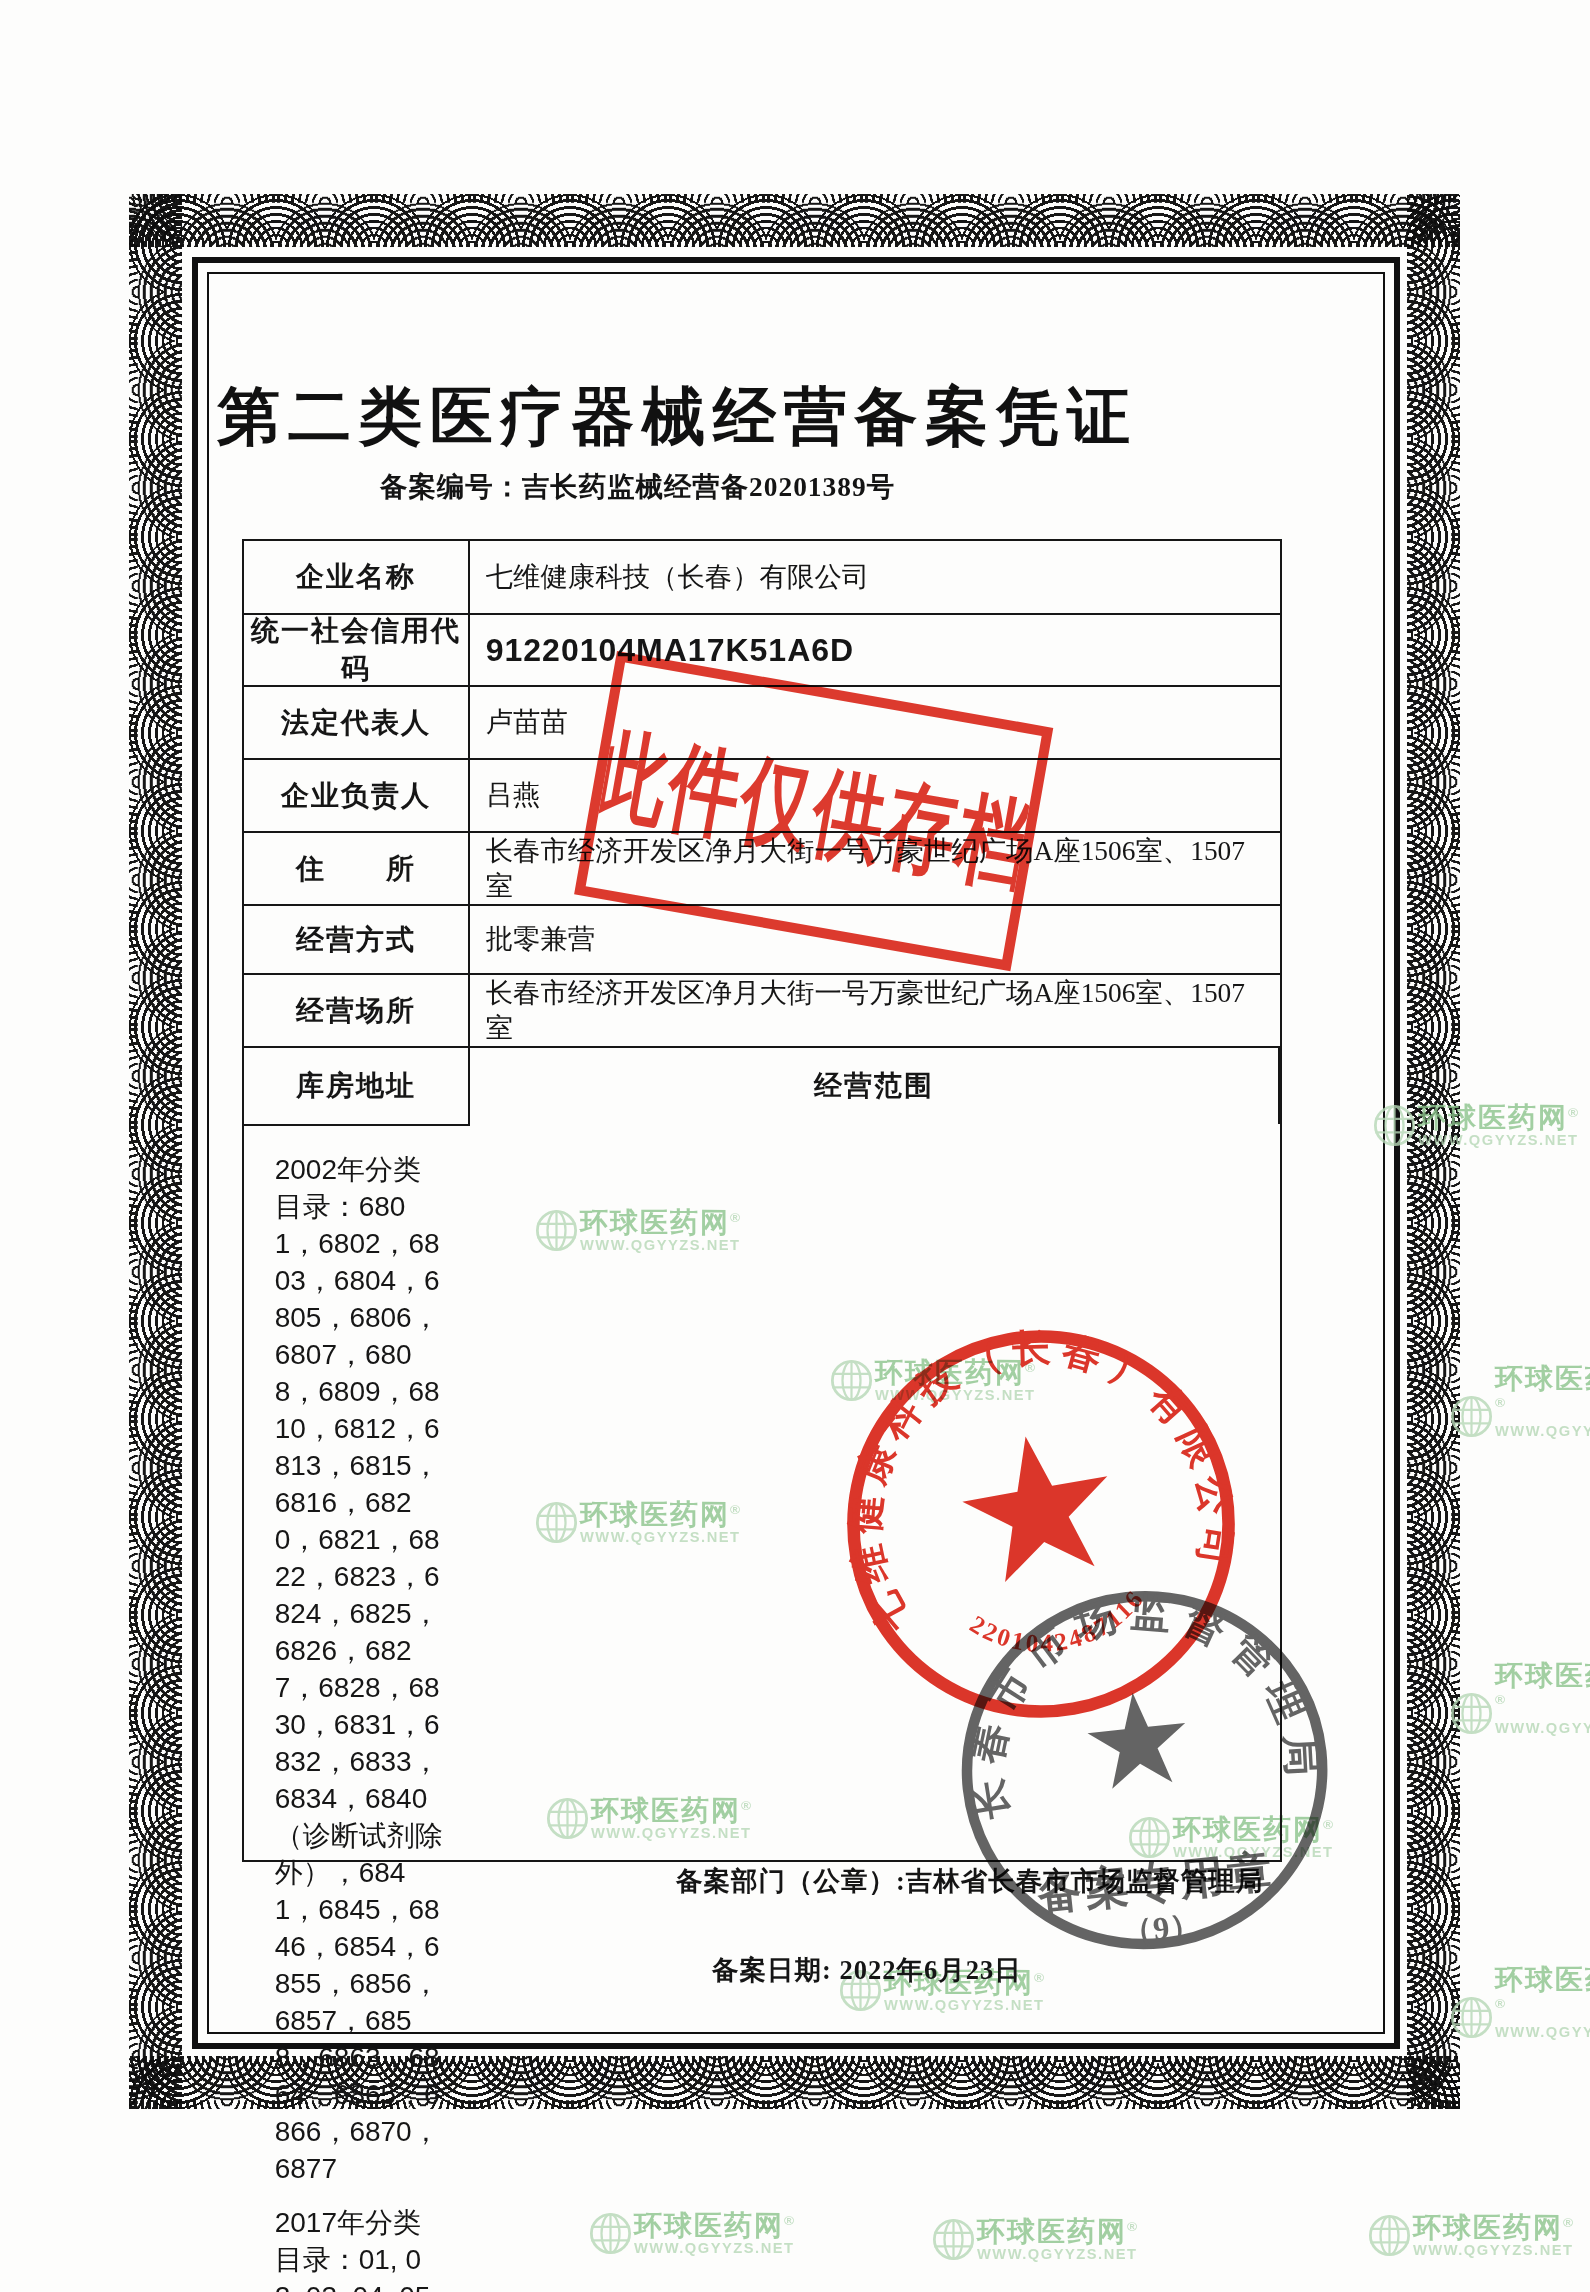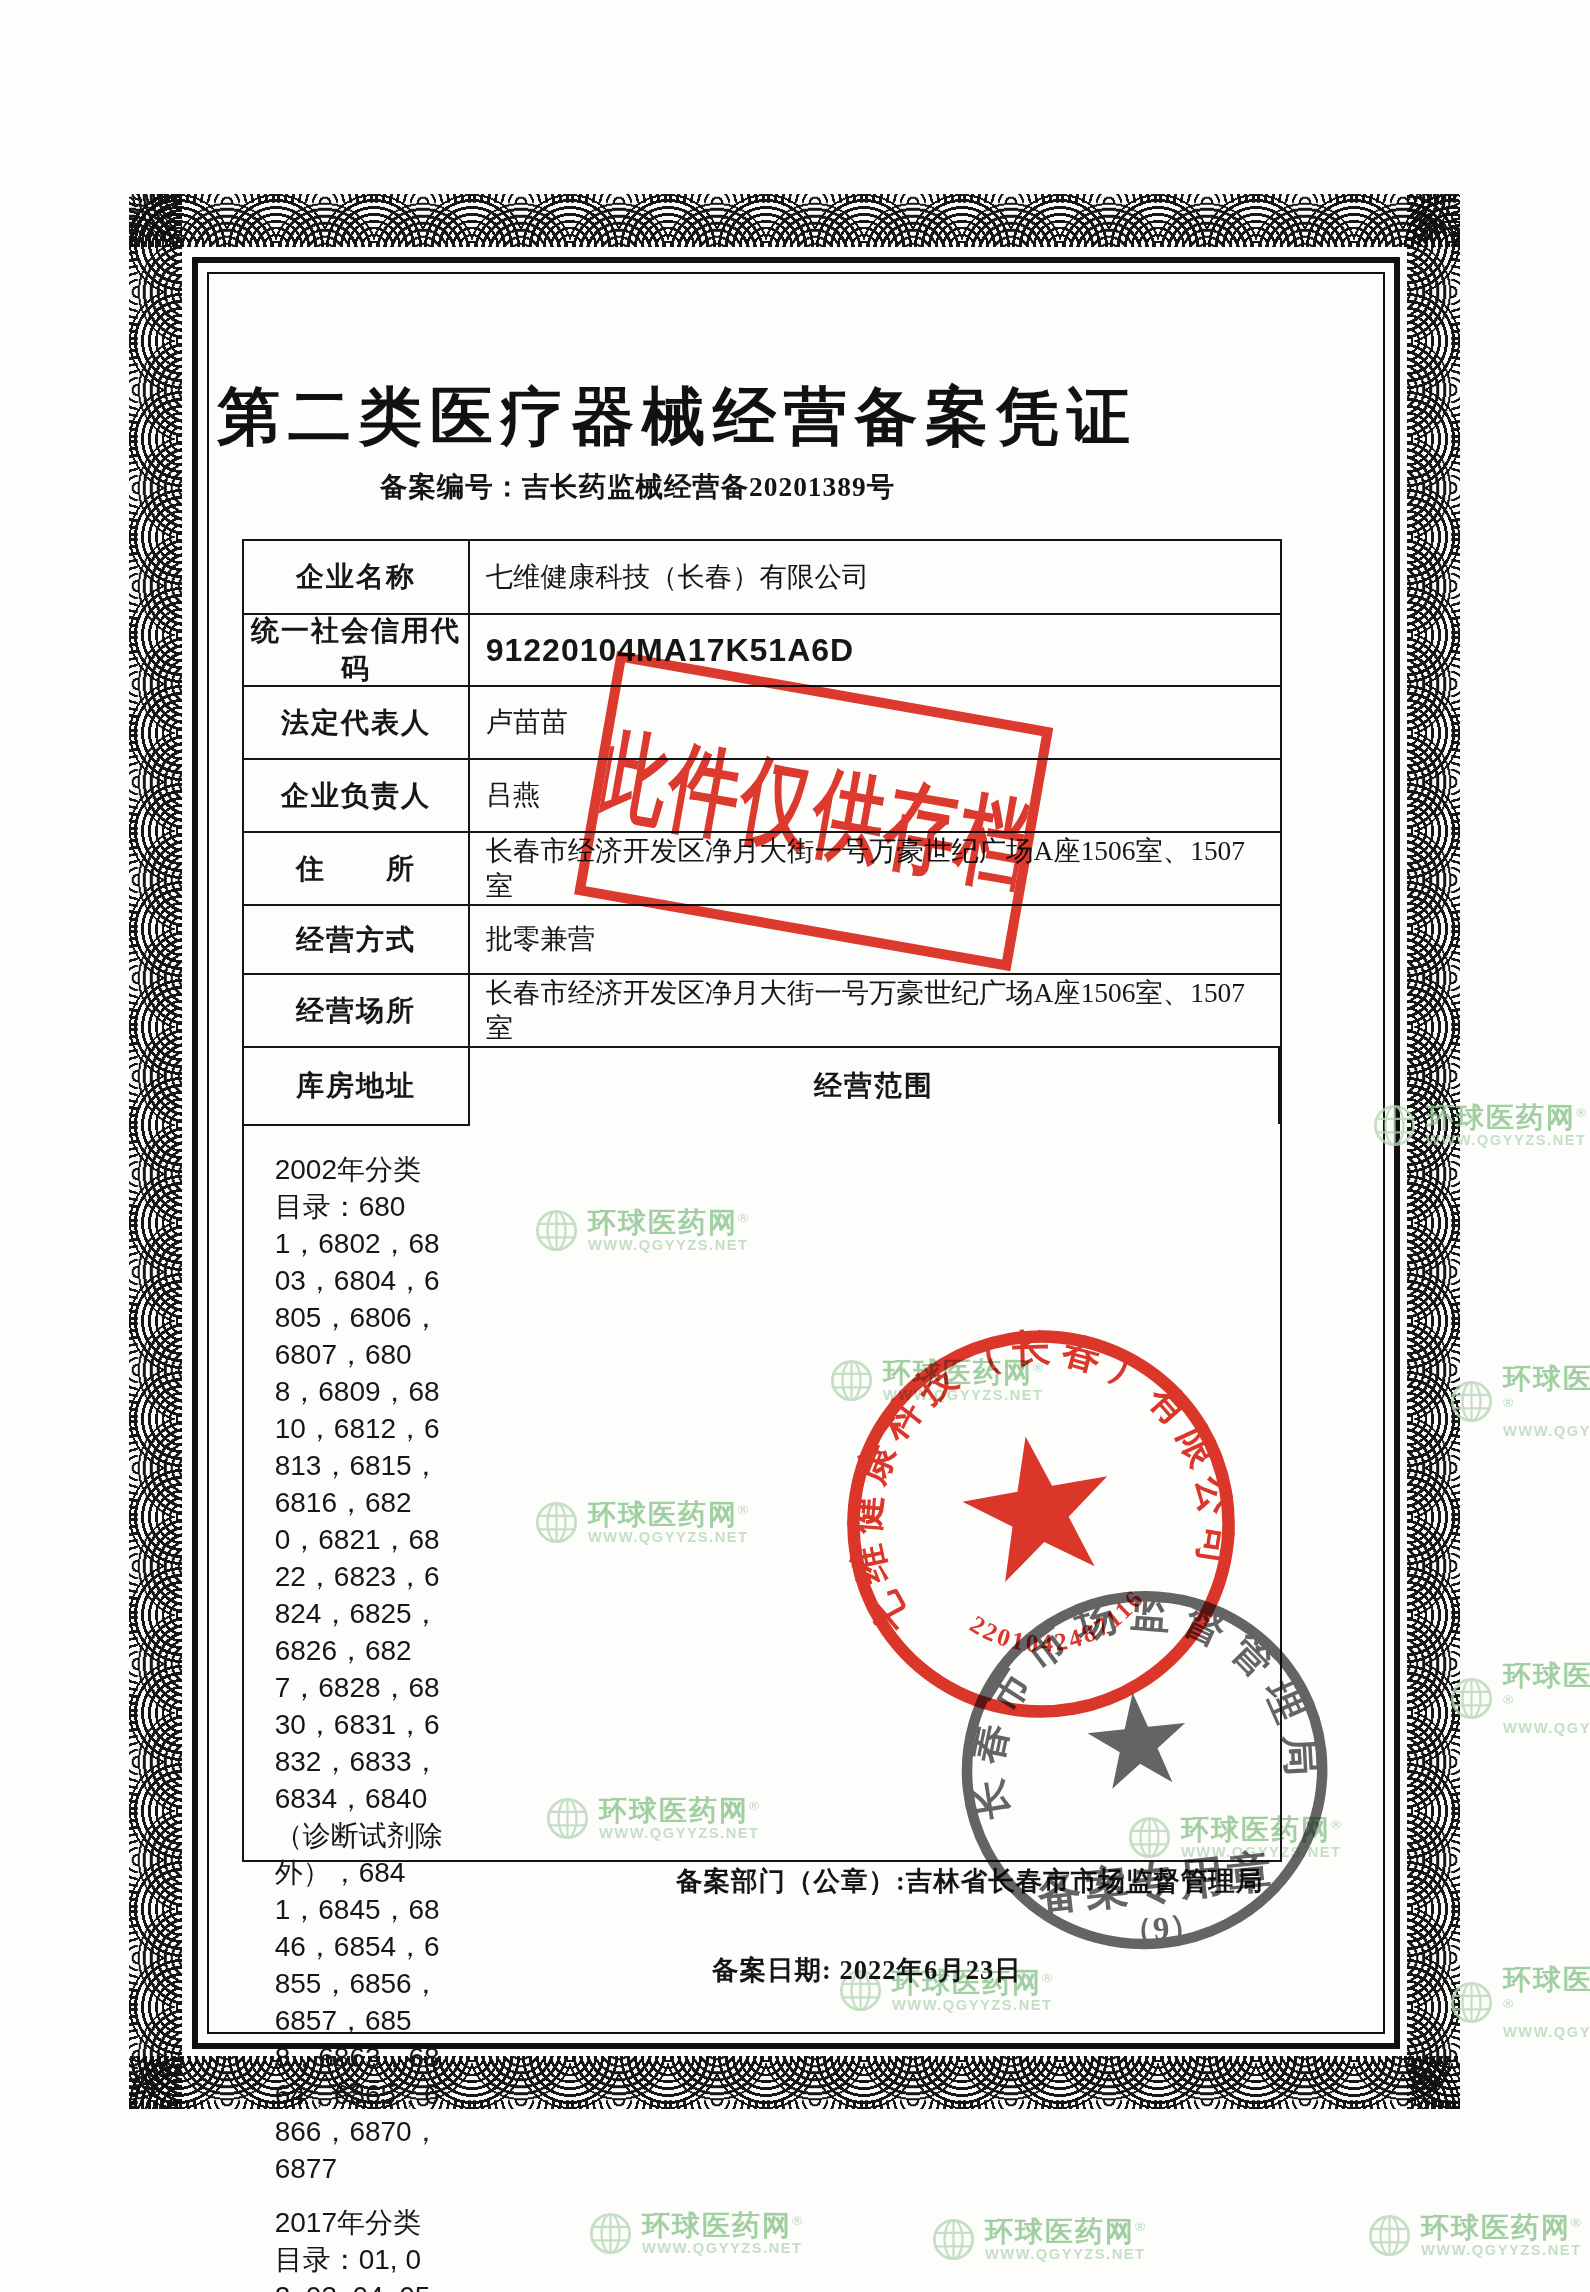--- a/index.html
+++ b/index.html
@@ -72,21 +72,21 @@
 
   
   .company-seal{position:absolute;left:838px;top:1321px;width:406px;height:406px;
     transform:rotate(-10deg);mix-blend-mode:multiply;opacity:.95;z-index:3;}
   .authority-seal{position:absolute;left:954px;top:1578px;width:382px;height:392px;
     transform:rotate(-6deg);mix-blend-mode:multiply;opacity:.88;z-index:3;}
   svg text{font-family:var(--serif);font-weight:bold;}
 
   
   .wm-layer{position:absolute;inset:0;z-index:1;}
-  .wm{position:absolute;display:flex;align-items:center;gap:9px;opacity:.8;}
+  .wm{position:absolute;display:flex;align-items:flex-end;gap:1px;opacity:.8;}
   .wm-globe{width:45px;height:45px;color:var(--wm-light);flex:none;}
   .wm-name{font-family:var(--sans);font-size:28px;font-weight:bold;color:var(--wm-green);letter-spacing:2px;line-height:1.05;}
   .wm-name sup{font-size:13.7px;color:var(--wm-light);}
   .wm-url{font-family:var(--sans);font-size:14.7px;font-weight:bold;color:var(--wm-light);letter-spacing:1.5px;}
 </style>
 </head>
 <body>
 
 <div class="page">
 

